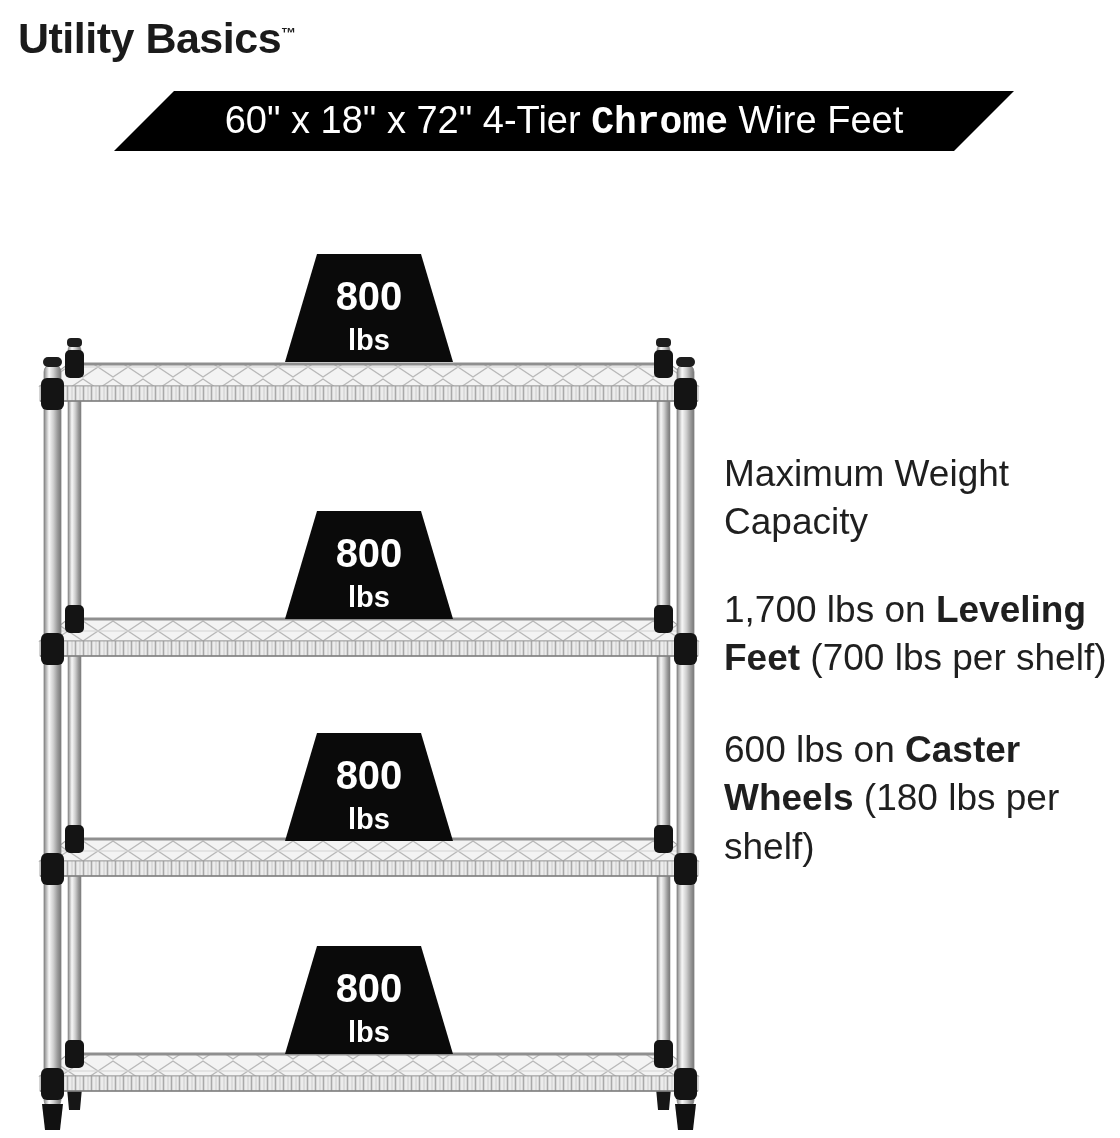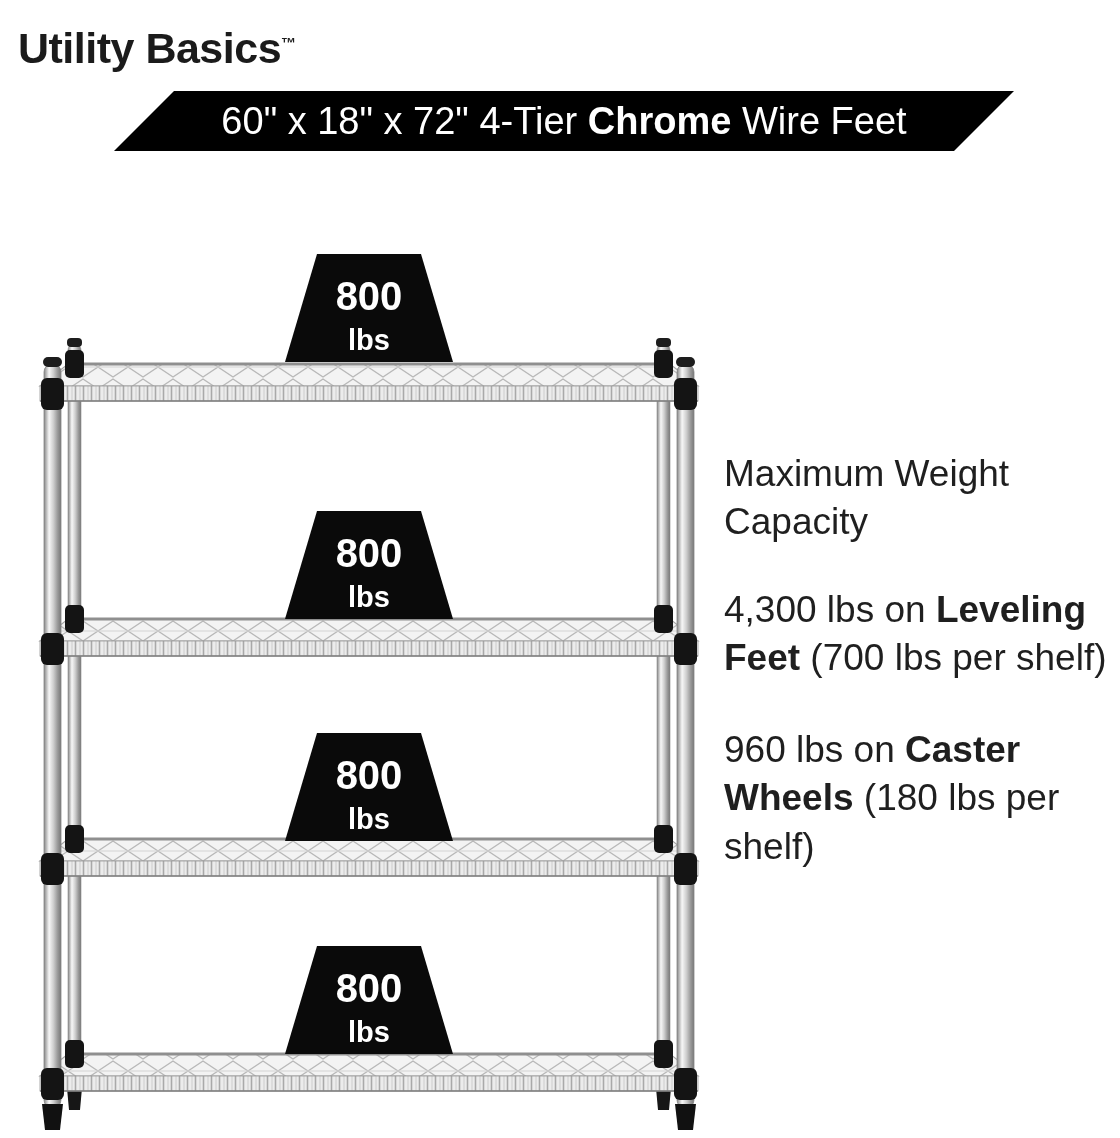--- a/index.html
+++ b/index.html
@@ -1,28 +1,28 @@
 <!DOCTYPE html>
 <html><head>
 <meta charset="utf-8">
 <style>
   * { margin:0; padding:0; box-sizing:border-box; }
   html,body { background:#ffffff; font-family:"Liberation Sans", sans-serif; }
   .page { position:relative; width:1120px; height:1138px; background:#ffffff; overflow:hidden; }
 
-  .brand { position:absolute; left:18px; top:24px; font-size:43px; font-weight:700;
+  .brand { position:absolute; left:18px; top:14px; font-size:43px; font-weight:700;
            color:#1b1b1b; letter-spacing:-0.5px;text-align:right; }
   .brand sup { font-size:15px; vertical-align:super; }
 
   .banner { position:absolute; left:114px; top:91px; width:900px; height:60px;
             background:#000000; color:#ffffff; display:flex; align-items:center;
             justify-content:center; font-size:38px;
             clip-path:polygon(60px 0, 100% 0, calc(100% - 60px) 100%, 0 100%); }
   .banner-text { white-space:nowrap; }
-  .banner b { font-weight:700; }
+  .banner b { font-weight:700;font-family:Liberation Mono, monospace; }
 
   .rack { position:absolute; left:38px; top:246px; width:662px; height:888px; }
 
   .info { position:absolute; left:724px; top:450px; width:400px; color:#1f1f1f;
           font-size:37px; line-height:1.3; }
   .info h2 { font-size:37px; font-weight:400; margin-bottom:40px; }
   .info p { margin-bottom:44px; }
   .info b { font-weight:700; }
 
   svg text { font-family:"Liberation Sans", sans-serif; font-weight:700;
@@ -138,17 +138,17 @@
     </g>
     <g transform="translate(331,700)">
       <path d="M -52 0 L 52 0 L 84 108 L -84 108 Z" fill="#0a0a0a"></path>
       <text class="wv" x="0" y="56">800</text>
       <text class="wu" x="0" y="96">lbs</text>
     </g>
   </svg>
 
   <div class="info">
     <h2>Maximum Weight Capacity</h2>
-    <p><span>4,300 lbs on </span><b>Leveling Feet</b><span> (700 lbs per shelf)</span></p>
-    <p><span>960 lbs on </span><b>Caster Wheels</b><span> (180 lbs per shelf)</span></p>
+    <p><span>1,700 lbs on </span><b>Leveling Feet</b><span> (700 lbs per shelf)</span></p>
+    <p><span>600 lbs on </span><b>Caster Wheels</b><span> (180 lbs per shelf)</span></p>
   </div>
 
 </div>
 
 </body></html>

